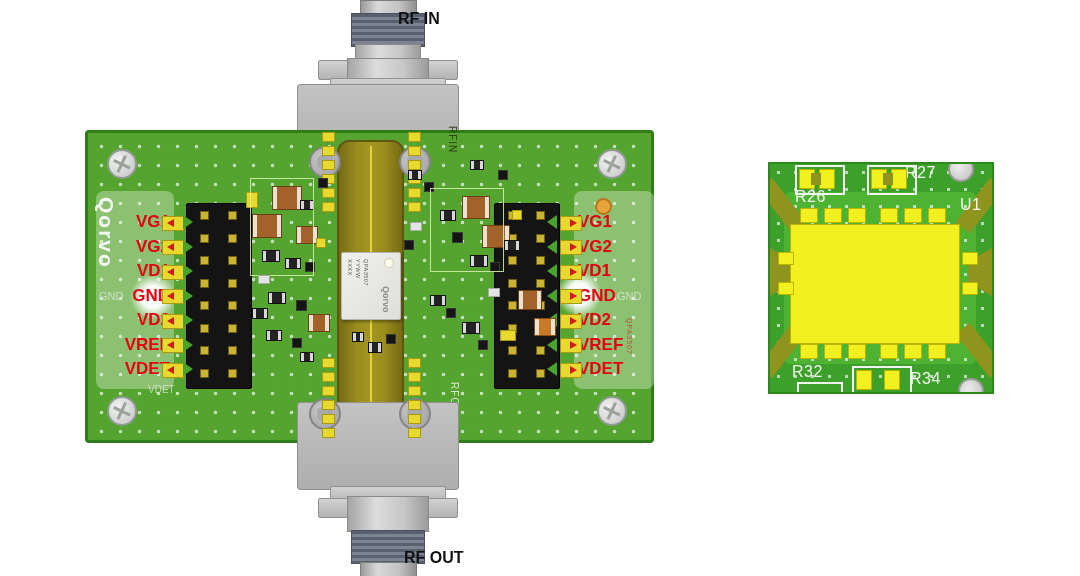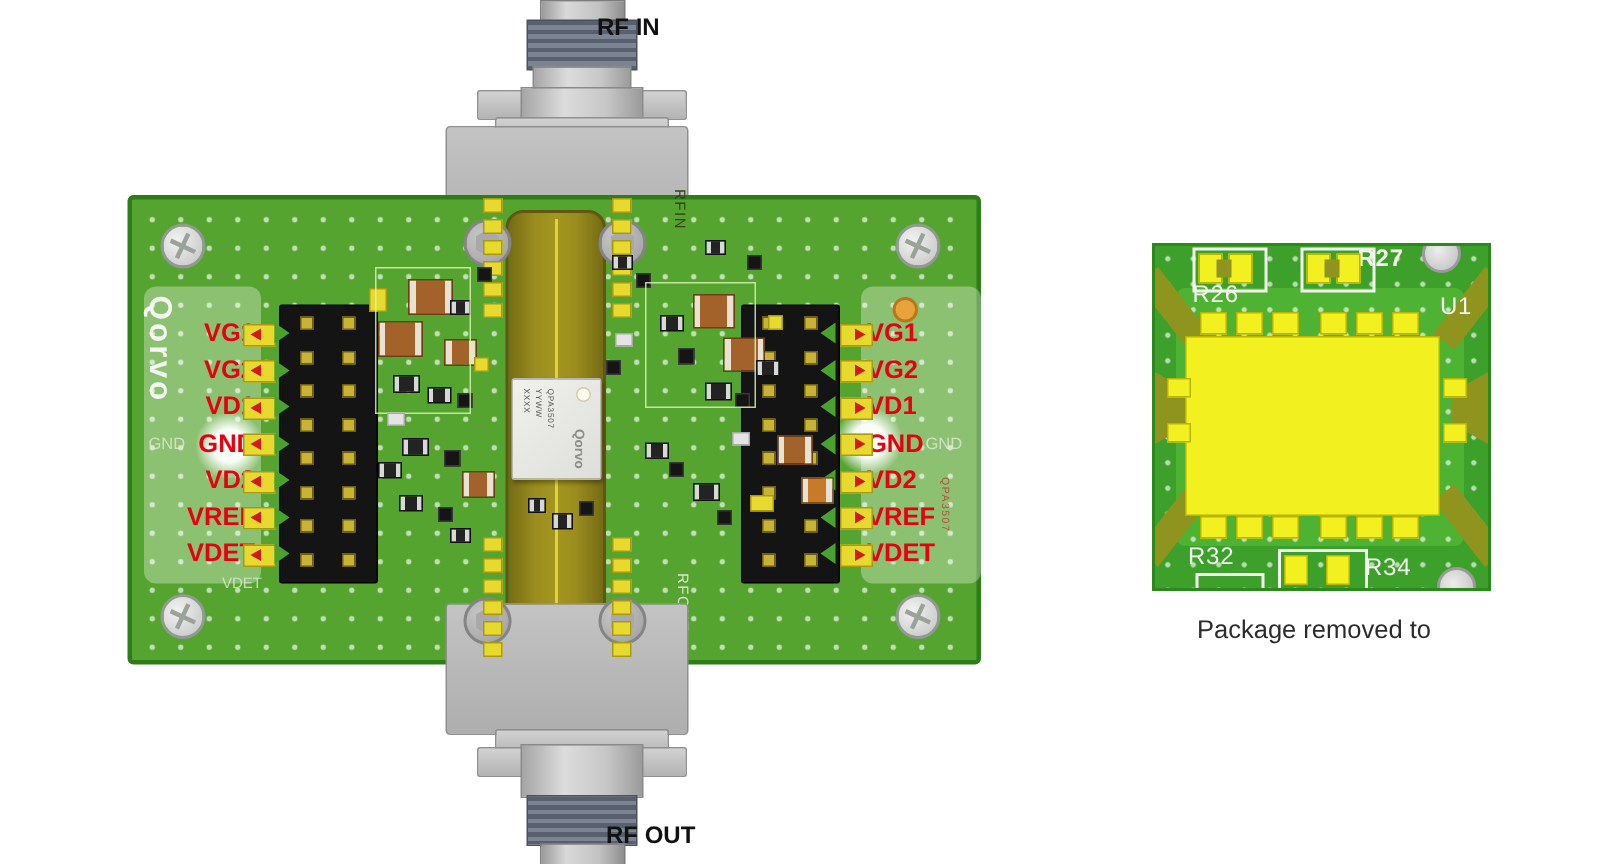--- a/index.html
+++ b/index.html
@@ -195,21 +195,21 @@
     <div class="olivepiece" style="left:198px;top:84px;width:24px;height:48px;clip-path:polygon(0 28%,100% 0,100% 100%,0 72%);"></div>
 
     <div class="bigpad" style="left:20px;top:60px;width:168px;height:118px;"></div>
 
     <div class="fpout" style="left:25px;top:1px;width:46px;height:26px;"></div>
     <div class="fpout" style="left:97px;top:1px;width:46px;height:26px;"></div>
     <div class="fpout" style="left:82px;top:202px;width:56px;height:25px;"></div>
     <div class="fpout" style="left:27px;top:218px;width:42px;height:12px;"></div>
 
     <div class="refdes" style="left:25px;top:24px;">R26</div>
-    <div class="refdes" style="left:135px;top:0px;font-weight:bold;">R27</div>
+    <div class="refdes" style="left:135px;top:0px;">R27</div>
     <div class="refdes" style="left:190px;top:32px;">U1</div>
     <div class="refdes" style="left:22px;top:199px;">R32</div>
     <div class="refdes" style="left:140px;top:206px;">R34</div>
 
     <div class="dscrew" style="left:178px;top:-8px;width:22px;height:22px;"></div>
     <div class="dscrew" style="left:188px;top:214px;width:22px;height:22px;"></div>
   <div class="dpad" style="left: 30px; top: 44px; width: 16px; height: 13px;"></div>
       <div class="dpad" style="left: 54px; top: 44px; width: 16px; height: 13px;"></div>
       <div class="dpad" style="left: 78px; top: 44px; width: 16px; height: 13px;"></div>
       <div class="dpad" style="left: 110px; top: 44px; width: 16px; height: 13px;"></div>
@@ -229,21 +229,20 @@
       <div class="dpad" style="left: 49px; top: 5px; width: 14px; height: 18px;"></div>
       <div class="dpad" style="left: 101px; top: 5px; width: 14px; height: 18px;"></div>
       <div class="dpad" style="left: 121px; top: 5px; width: 14px; height: 18px;"></div>
       <div class="dpad" style="left: 86px; top: 206px; width: 14px; height: 18px;"></div>
       <div class="dpad" style="left: 114px; top: 206px; width: 14px; height: 18px;"></div>
       <div class="olivepiece" style="left: 41px; top: 9px; width: 10px; height: 12px;"></div>
       <div class="olivepiece" style="left: 113px; top: 9px; width: 10px; height: 12px;"></div>
     </div>
 
   <div class="caption" style="left:745px;top:408px;width:262px;">
-    <div>Package removed to</div>
   </div>
 
 <div class="pad aleft" style="left: 162px; top: 215.5px;">
       <b></b>
     </div>
     <div class="pad aright" style="left: 560px; top: 215.5px;">
       <b></b>
     </div>
     <div class="garrow" style="left: 183px; top: 215px; border-left: 10px solid rgb(73, 161, 46);"></div>
     <div class="garrow" style="left: 547px; top: 215px; border-right: 10px solid rgb(73, 161, 46);"></div>

